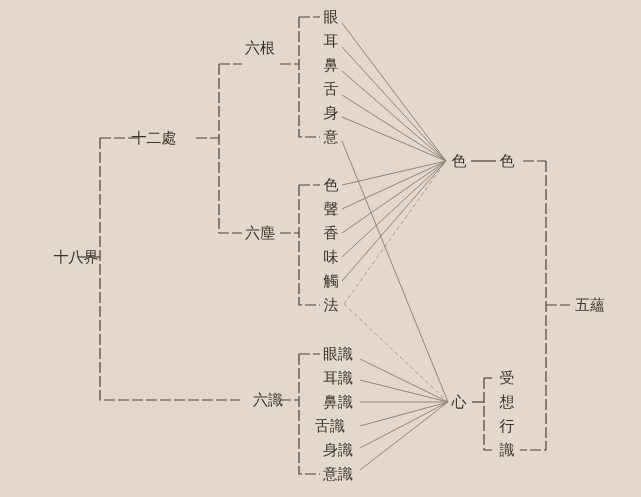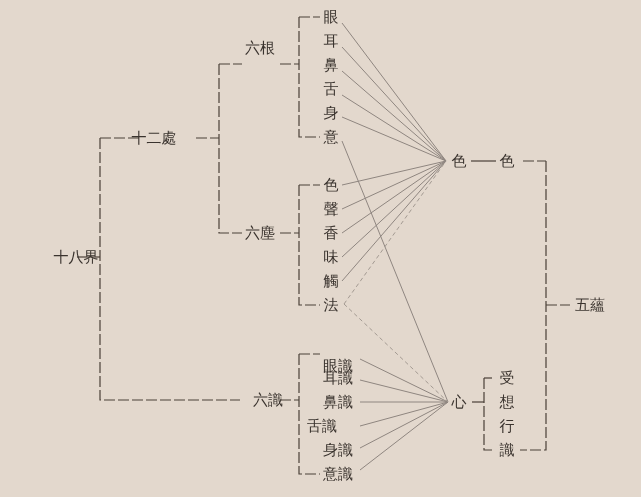--- a/index.html
+++ b/index.html
@@ -103,24 +103,24 @@
   <span class="lbl" style="left:331px;top:113px">身</span>
   <span class="lbl" style="left:331px;top:137px">意</span>
 
   <span class="lbl" style="left:331px;top:185px">色</span>
   <span class="lbl" style="left:331px;top:209px">聲</span>
   <span class="lbl" style="left:331px;top:233px">香</span>
   <span class="lbl" style="left:331px;top:257px">味</span>
   <span class="lbl" style="left:331px;top:281px">觸</span>
   <span class="lbl" style="left:331px;top:305px">法</span>
 
-  <span class="lbl" style="left:338px;top:366px">眼識</span>
+  <span class="lbl" style="left:338px;top:354px">眼識</span>
   <span class="lbl" style="left:338px;top:378px">耳識</span>
   <span class="lbl" style="left:338px;top:402px">鼻識</span>
-  <span class="lbl" style="left:322px;top:426px">舌識</span>
+  <span class="lbl" style="left:330px;top:426px">舌識</span>
   <span class="lbl" style="left:338px;top:450px">身識</span>
   <span class="lbl" style="left:338px;top:474px">意識</span>
 
   <span class="lbl" style="left:459px;top:161px">色</span>
   <span class="lbl" style="left:459px;top:402px">心</span>
 
   <span class="lbl" style="left:507px;top:161px">色</span>
   <span class="lbl" style="left:507px;top:378px">受</span>
   <span class="lbl" style="left:507px;top:402px">想</span>
   <span class="lbl" style="left:507px;top:426px">行</span>

